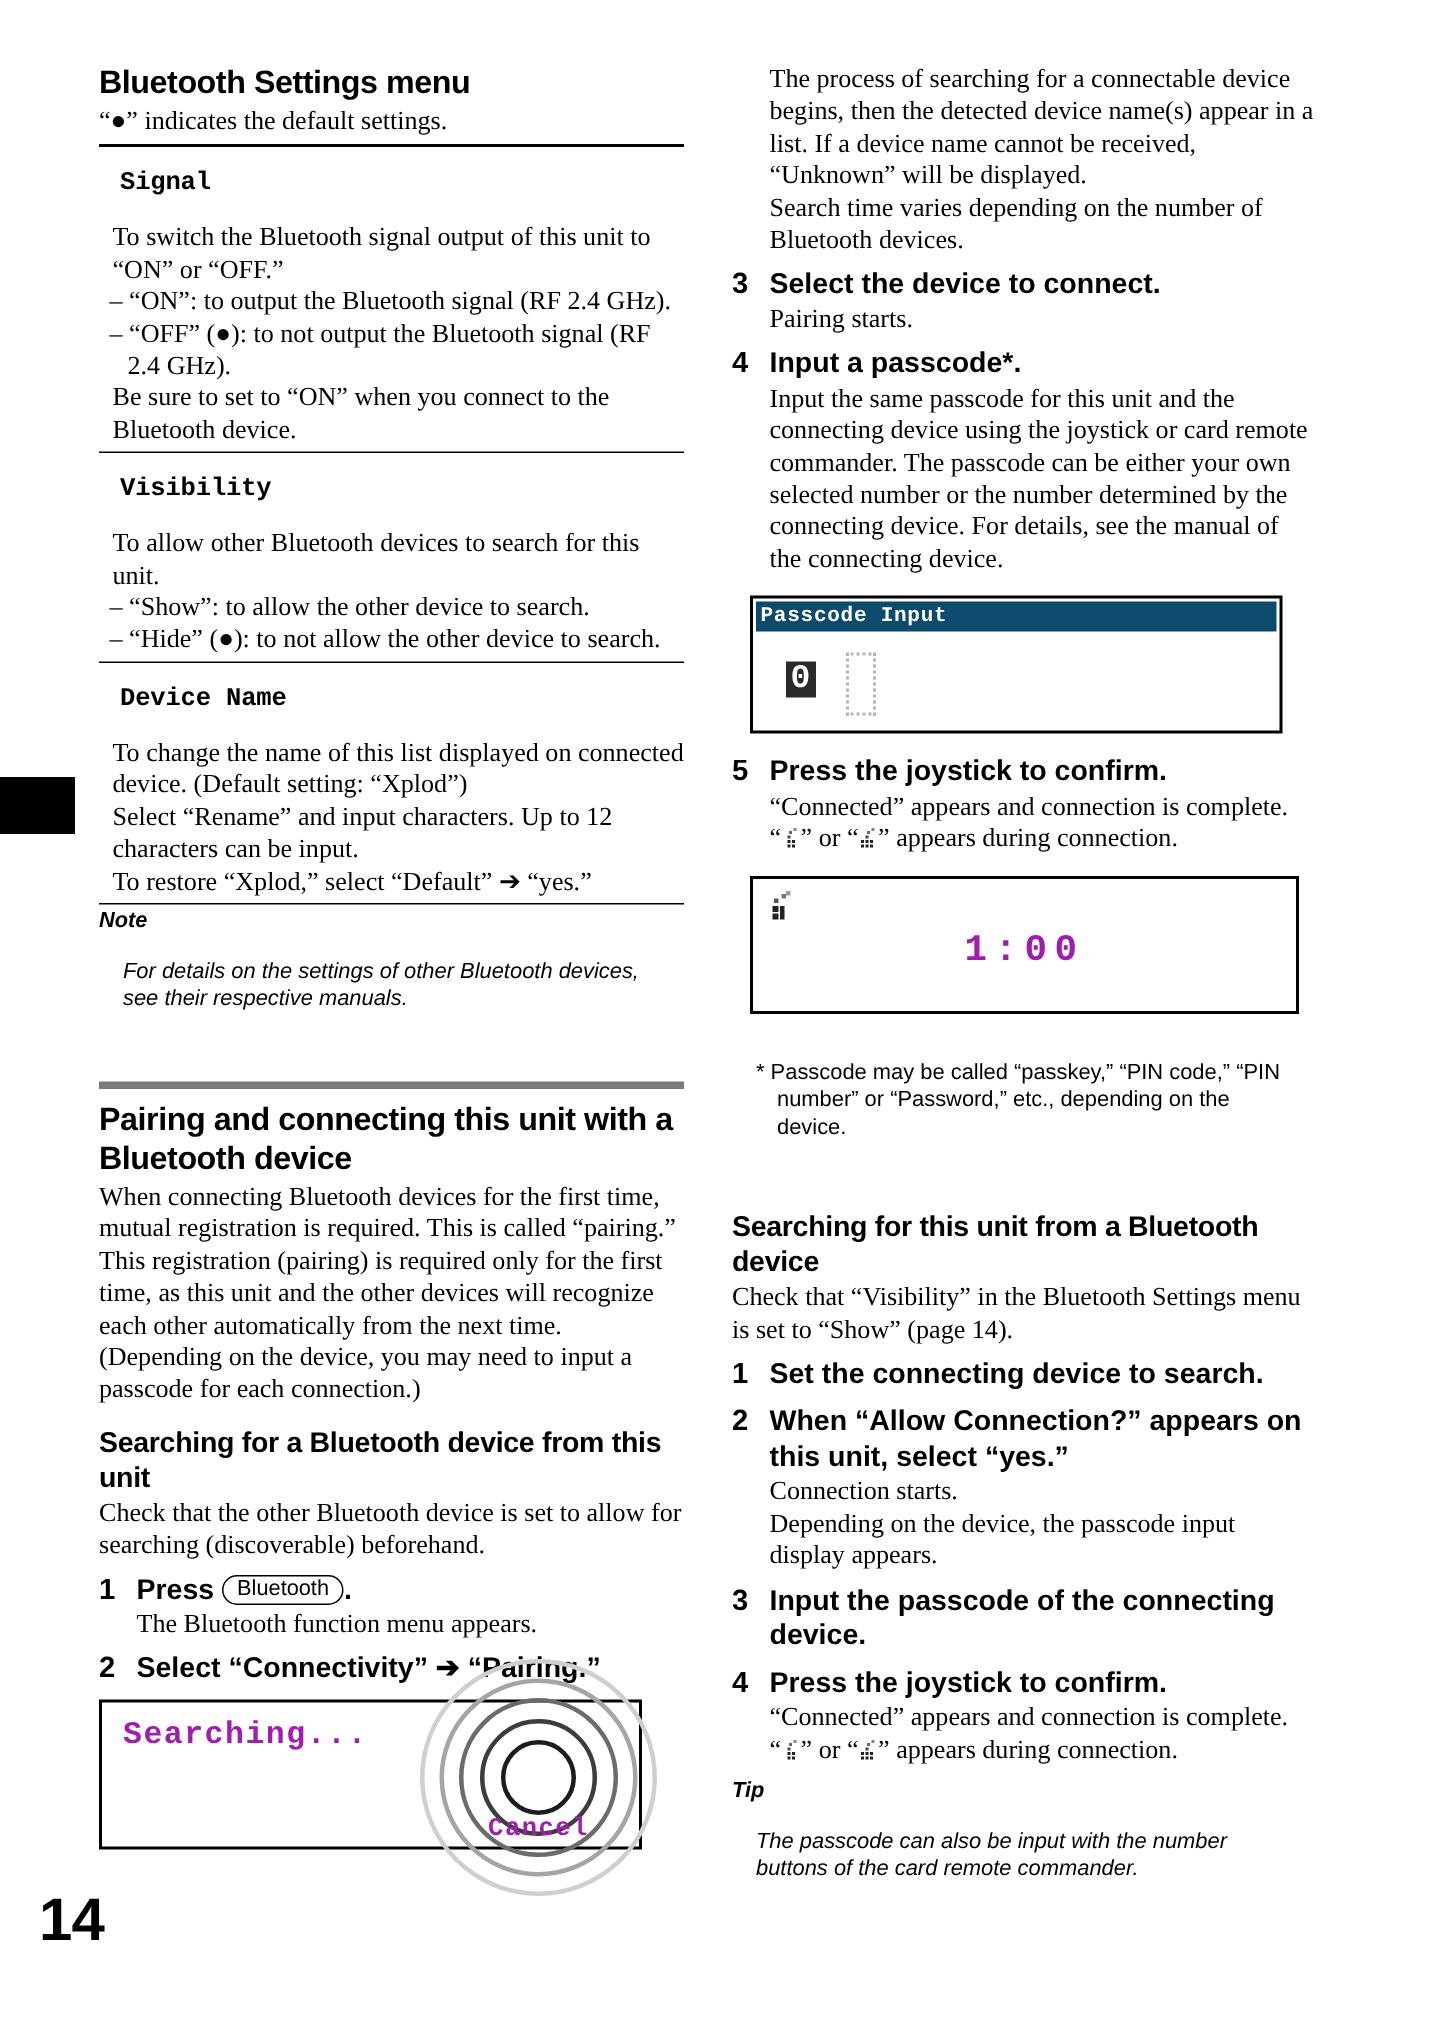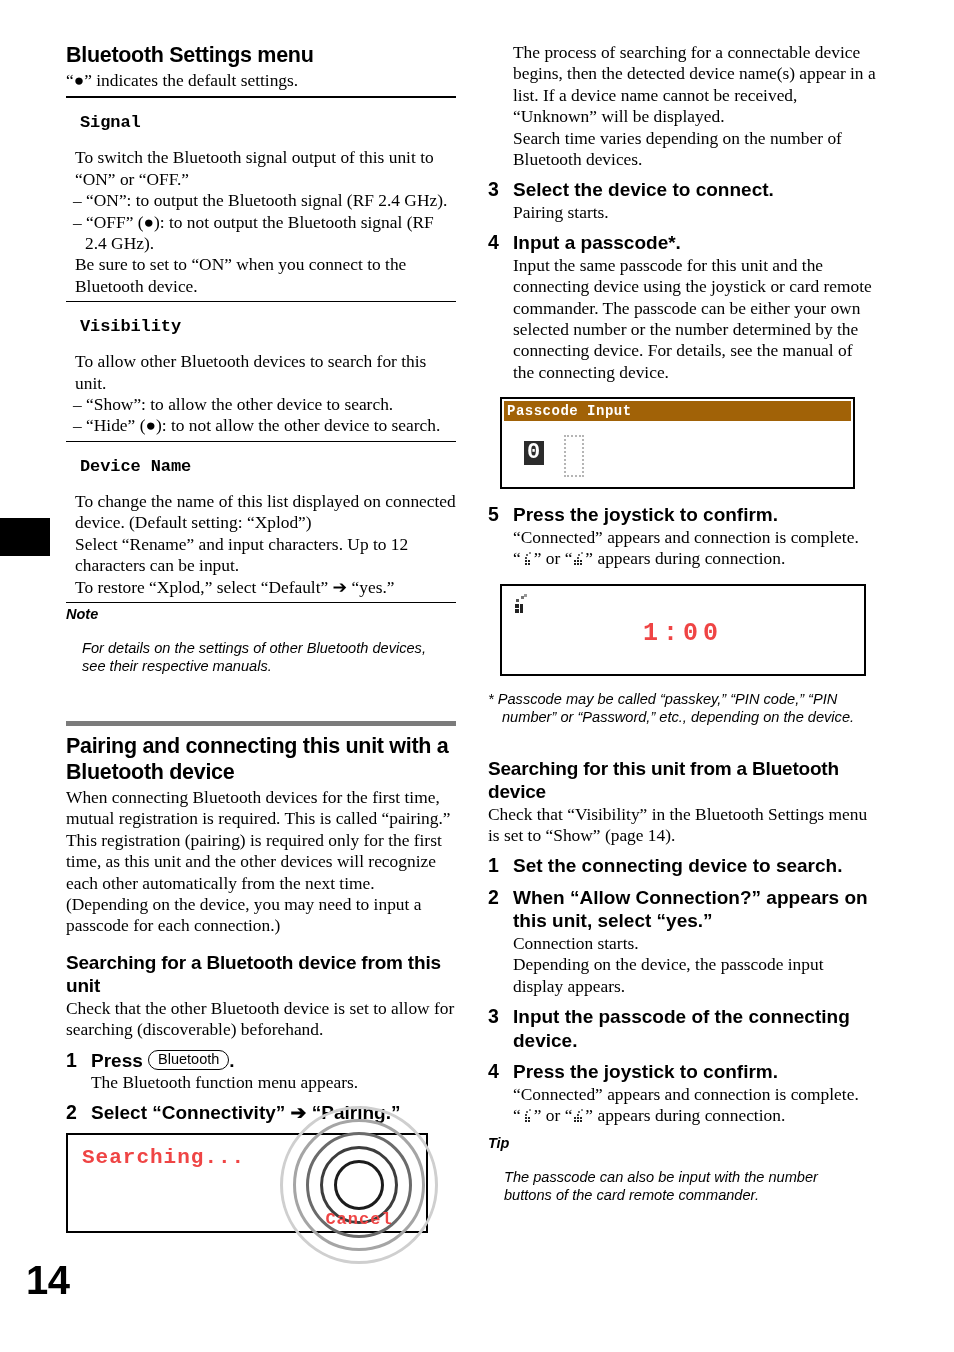--- a/index.html
+++ b/index.html
@@ -179,21 +179,21 @@
     box-sizing: border-box;
   }
   .lcd-search { width: 362px; height: 100px; }
   .lcd-pass   { width: 355px; height: 92px;  }
   .lcd-clock  { width: 366px; height: 92px;  }
 
   .dot-text {
     font-family: "Liberation Mono", monospace;
     font-weight: bold;
     letter-spacing: 1px;
-    color: #ef4444;
+    color: #a21caf;
   }
 
   
   .lcd-search .searching {
     position: absolute;
     left: 14px;
     top: 12px;
     font-size: 21px;
     line-height: 22px;
   }
@@ -228,21 +228,21 @@
     z-index: 5;
   }
 
   
   .lcd-pass .titlebar {
     position: absolute;
     left: 2px;
     top: 2px;
     right: 2px;
     height: 20px;
-    background: #a16207;
+    background: #0c4a6e;
     color: #ffffff;
     font-family: "Liberation Mono", monospace;
     font-weight: bold;
     font-size: 14px;
     line-height: 20px;
     padding-left: 3px;
     box-sizing: border-box;
     overflow: hidden;
     letter-spacing: 0.5px;
   }
@@ -288,24 +288,23 @@
     display: inline-block;
     width: 13px;
     height: 15px;
     vertical-align: -3px;
     position: relative;
   }
   .inline-glyph svg { display: block; }
 
   .footnote {
     font-family: "Liberation Sans", sans-serif;
-    font-style: italic;
     font-size: 14.6px;
     line-height: 18.5px;
-    margin: 0;
+    margin: 16px;
     padding-left: 14px;
     text-indent: -14px;
   }
 </style>
 </head>
 <body>
 
 <div class="page">
 
   <div class="edge-tab"></div>

